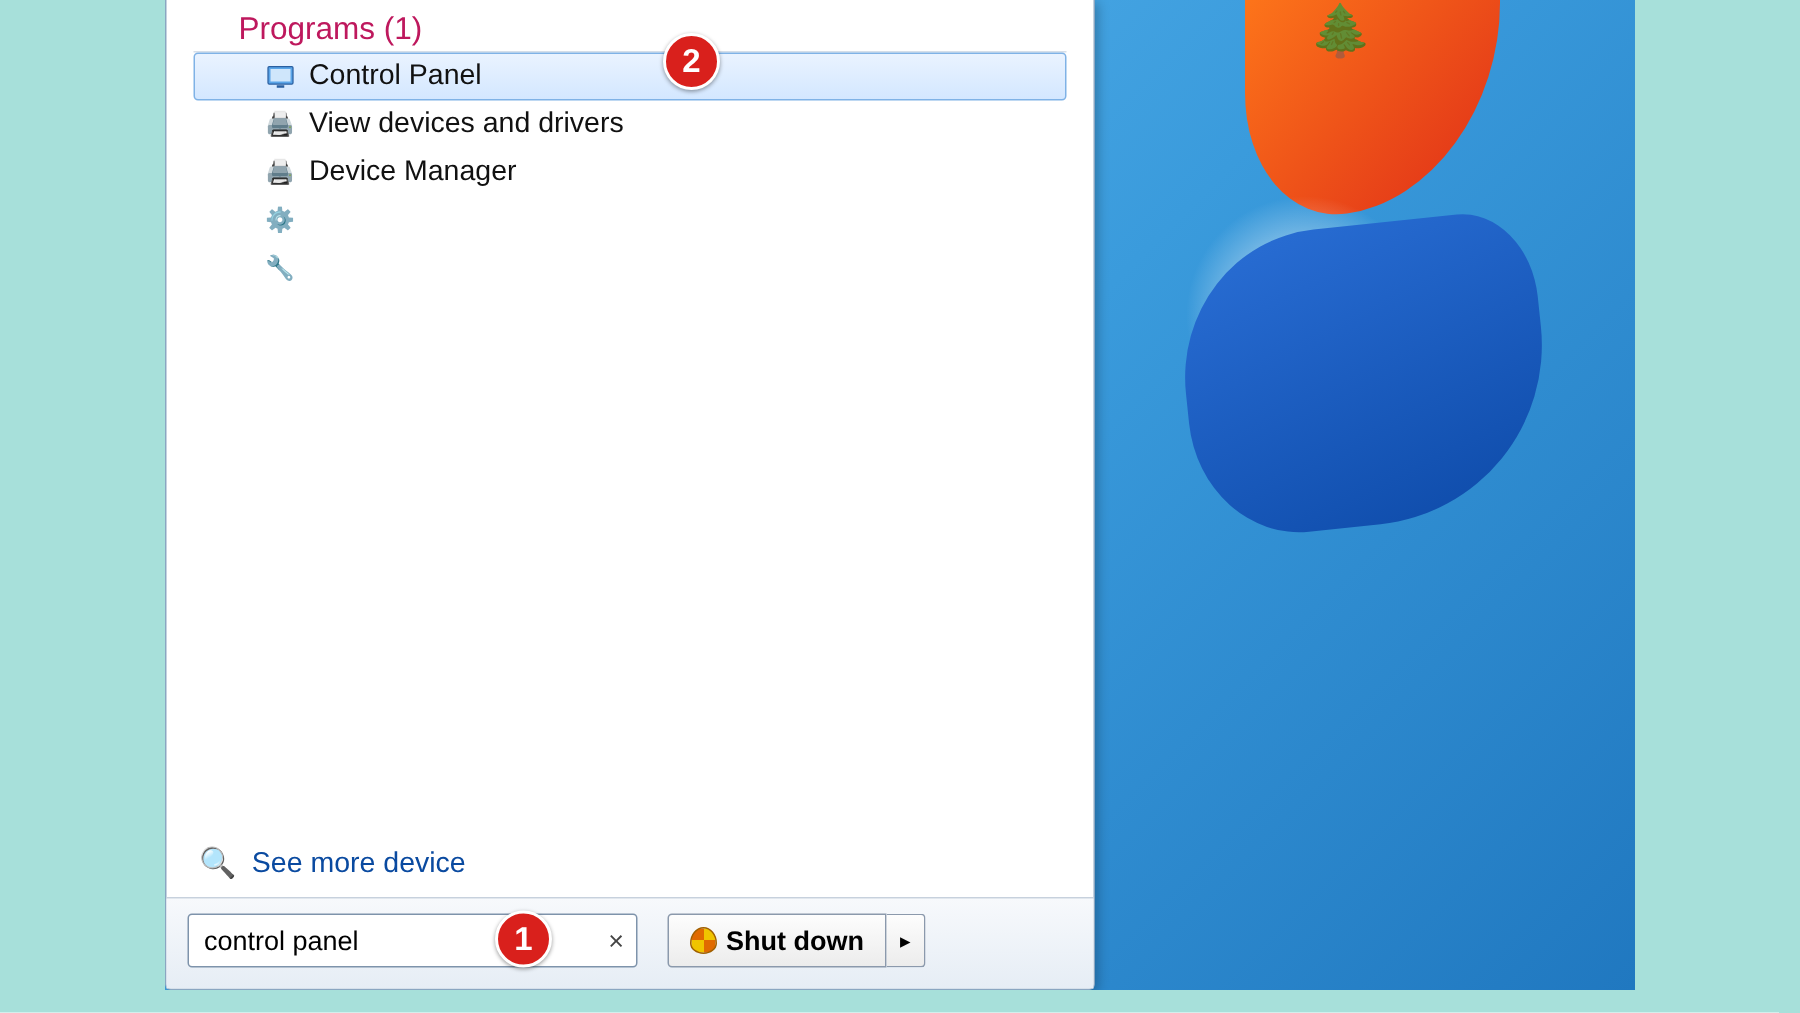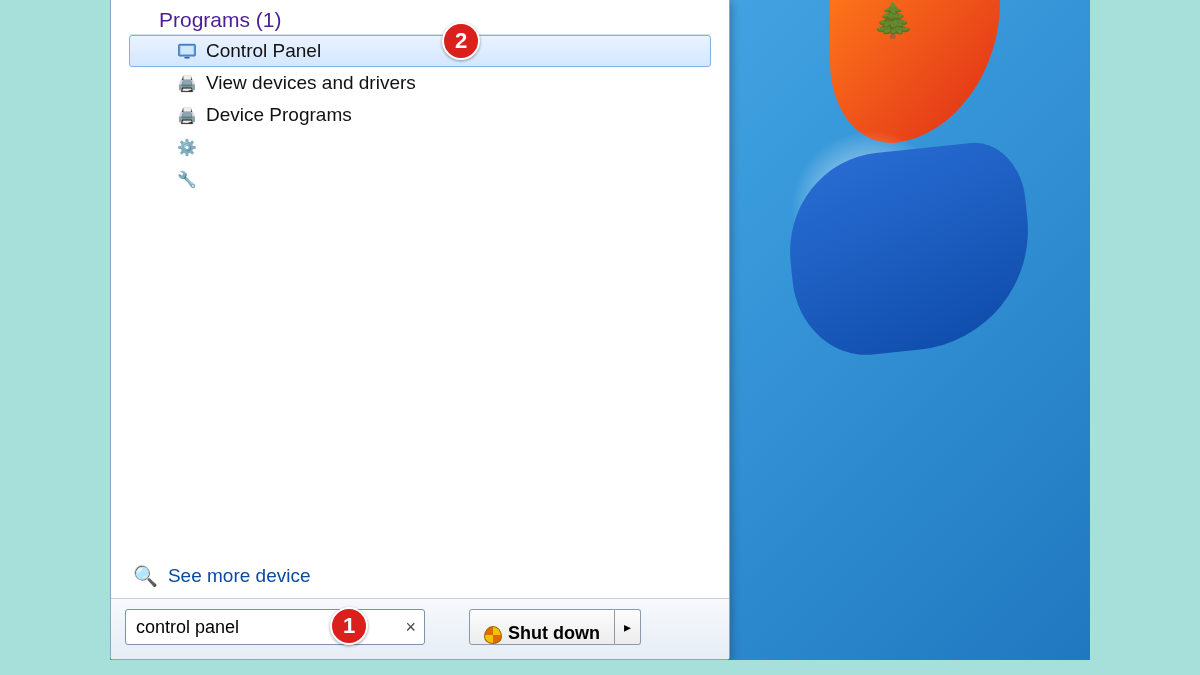--- a/index.html
+++ b/index.html
@@ -77,21 +77,21 @@
     flex-direction: column;
     box-shadow: 2px 2px 8px rgba(0,0,0,0.25);
   }
   .results-area {
     flex: 1;
     padding: 0 18px 6px 18px;
     overflow: hidden;
   }
   .section-header {
     font-size: 21px;
-    color: #4c1d95;
+    color: #be185d;
     font-weight: 400;
     border-bottom: 1px solid #d6dee8;
     padding: 2px 0 2px 30px;
     margin-top: 6px;
   }
   .result-row {
     display: flex;
     align-items: center;
     gap: 8px;
     padding: 4px 6px 4px 46px;
@@ -156,30 +156,29 @@
     font-size: 18px;
     color: #444;
     cursor: pointer;
   }
   .shutdown-group {
     display: flex;
     height: 36px;
   }
   .shutdown-btn {
     display: flex;
-    align-items: flex-end;
+    align-items: center;
     gap: 6px;
     background: linear-gradient(#fdfdfd, #ececec);
     border: 1px solid #8b99ac;
     border-radius: 3px 0 0 3px;
     padding: 0 14px;
     font-size: 18px;
     font-weight: 600;
     cursor: pointer;
-    margin-left: 24px;
   }
   .shutdown-arrow {
     width: 26px;
     background: linear-gradient(#fdfdfd, #ececec);
     border: 1px solid #8b99ac;
     border-left: none;
     border-radius: 0 3px 3px 0;
     display: flex;
     align-items: center;
     justify-content: center;
@@ -241,21 +240,21 @@
         <span>Control Panel</span>
       </div>
 
 
       <div class="result-row">
         <span class="icon-slot">🖨️</span>
         <span>View devices and drivers</span>
       </div>
       <div class="result-row">
         <span class="icon-slot">🖨️</span>
-        <span>Device Programs</span>
+        <span>Device Manager</span>
       </div>
       <div class="result-row">
         <span class="icon-slot">⚙️</span>
       </div>
       <div class="result-row">
         <span class="icon-slot">🔧</span>
       </div>
 
     </div>
 

